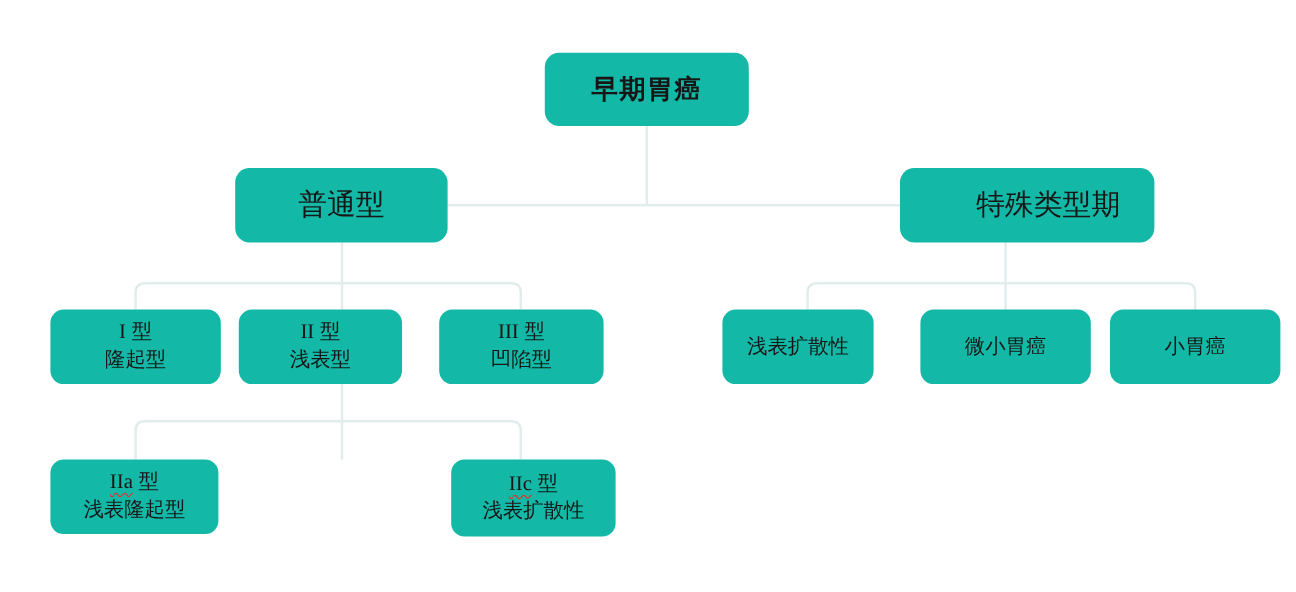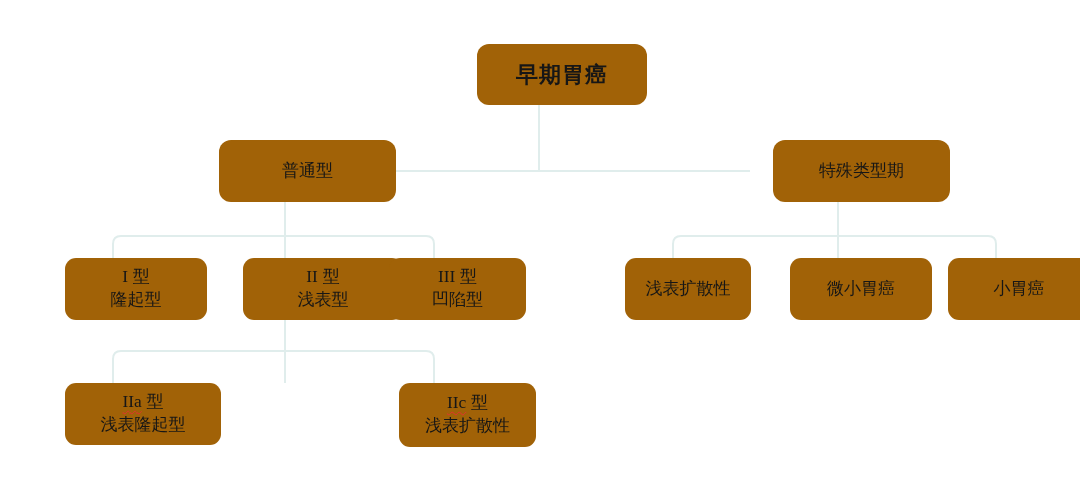--- a/index.html
+++ b/index.html
@@ -12,40 +12,39 @@
     color: #161616;
     overflow: hidden;
   }
   .connectors {
     position: absolute;
     left: 0; top: 0;
     width: 1080px; height: 493px;
   }
   .node {
     position: absolute;
-    background: #a16207;
+    background: #14b8a6;
     border-radius: 12px;
     display: flex;
     flex-direction: column;
     align-items: center;
     justify-content: center;
     text-align: center;
     line-height: 1.32;
     white-space: nowrap;
-    margin-left: 23px;
   }
   .node-root  { left: 454px; top: 44px;  width: 170px; height: 61px; font-size: 22px; font-weight: 700; letter-spacing: 1px; }
-  .node-l2    { font-size: 17px; }
+  .node-l2    { font-size: 24px; }
   .node-common  { left: 196px; top: 140px; width: 177px; height: 62px; }
-  .node-special { left: 750px; top: 140px; width: 177px; height: 62px; }
+  .node-special { left: 750px; top: 140px; width: 177px; height: 62px; padding-left: 35px; }
   .node-sm { font-size: 17px; border-radius: 11px; }
   .node-t1  { left: 42px;  top: 258px; width: 142px; height: 62px; text-align: center; }
-  .node-t2  { left: 220px; top: 258px; width: 160px; height: 62px; }
+  .node-t2  { left: 199px; top: 258px; width: 136px; height: 62px; }
   .node-t3  { left: 366px; top: 258px; width: 137px; height: 62px; }
-  .node-t2a { left: 42px;  top: 383px; width: 156px; height: 62px; }
+  .node-t2a { left: 42px;  top: 383px; width: 140px; height: 62px; }
   .node-t2b { left: 206px; top: 383px; width: 158px; height: 62px; }
   .node-t2c { left: 376px; top: 383px; width: 137px; height: 64px; }
   .node-s1  { left: 602px; top: 258px; width: 126px; height: 62px; }
   .node-s2  { left: 767px; top: 258px; width: 142px; height: 62px; }
   .node-s3  { left: 925px; top: 258px; width: 142px; height: 62px; }
   .code {
     font-family: "Liberation Serif", "DejaVu Serif", serif;
     font-size: 1.02em;
   }
   .suffix { margin-left: 0.28em; }

